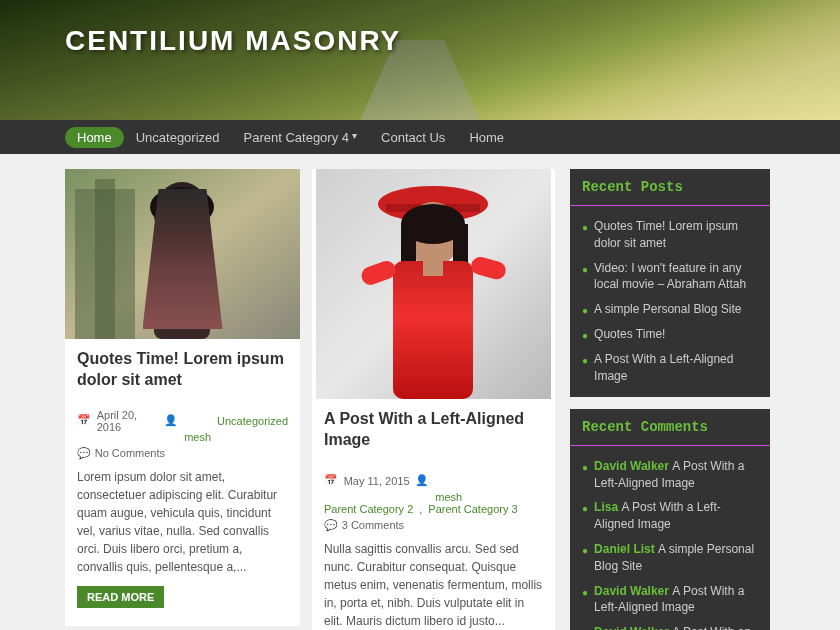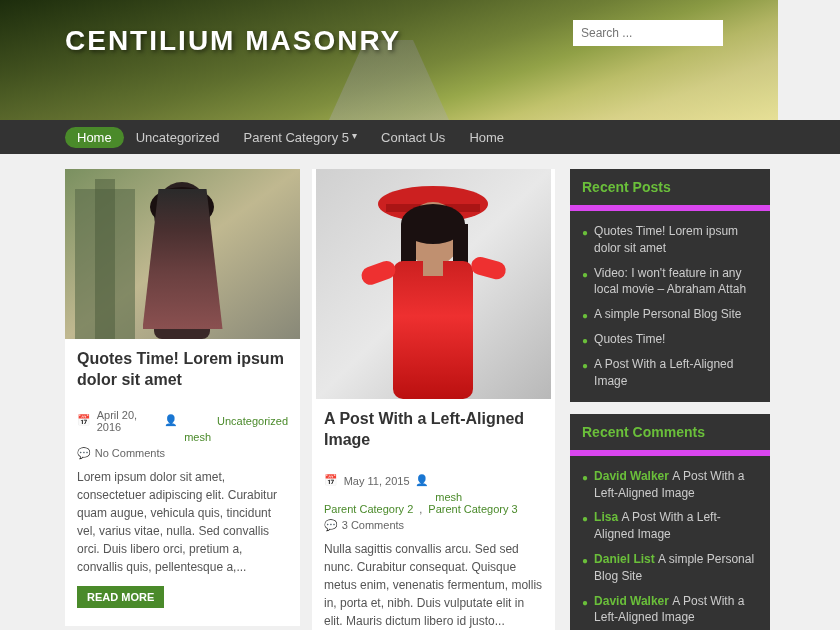--- a/index.html
+++ b/index.html
@@ -1,21 +1,21 @@
 <!DOCTYPE html>
 <html><head>
   <meta charset="utf-8">
   <style>
     * { margin: 0; padding: 0; box-sizing: border-box; }
     body { font-family: Arial, sans-serif; font-size: 13px; background: #f0f0f0; color: #333; width: 840px; }
 
     
     .site-header {
       position: relative;
-      width: 778px;
+      width: 840px;
       height: 120px;
       background: linear-gradient(to bottom, #2a3a1a 0%, #4a5a2a 30%, #6b7a3a 60%, #8a9a4a 80%, #b0b060 100%);
       overflow: hidden;
       text-decoration: underline;
     }
     .header-bg {
       position: absolute; inset: 0;
       background: linear-gradient(160deg, #1a2a0a 0%, #3a4a1a 20%, #5a6a2a 40%, #7a8a3a 55%, #9aaa4a 65%, #c8c870 75%, #e0d890 85%, #f0e8a0 100%);
       opacity: 0.85;
     }
@@ -179,21 +179,22 @@
       background: #333;
       color: #ccc;
       padding: 0;
       overflow: hidden;
     }
     .widget-title {
       font-size: 14px;
       font-weight: bold;
       color: #6abf3a;
       padding: 10px 12px;
-      border-bottom: 6px solid #d946ef;
+      border-bottom: 1px solid #d946ef;
+      font-family: Liberation Mono, monospace;
     }
     .widget-list { padding: 8px 0; }
     .widget-list-item {
       padding: 4px 12px;
       font-size: 12px;
       display: flex; align-items: flex-start; gap: 6px;
       line-height: 1.4;
     }
     .widget-bullet { color: #6abf3a; font-size: 10px; margin-top: 3px; flex-shrink: 0; }
     .widget-link { color: #ccc; cursor: pointer; }
@@ -207,34 +208,31 @@
     .comment-author { color: #6abf3a; font-weight: bold; flex-shrink: 0; }
     .comment-post { color: #ccc; cursor: pointer; }
   </style>
 </head>
 <body>
 
 <header class="site-header">
   <div class="header-bg"></div>
   <div class="header-road"></div>
   <div class="site-title">CENTILIUM MASONRY</div>
-  <div class="search-box">
-    <input class="search-input" type="text" placeholder="Search ..." style="">
-  </div>
 </header>
 
 <nav class="main-nav">
   <div class="nav-item active">
     <span>Home</span>
   </div>
   <div class="nav-item">
     <span>Uncategorized</span>
   </div>
   <div class="nav-item">
-    <span>Parent Category 5</span>
+    <span>Parent Category 4</span>
     <span class="nav-chevron">▾</span>
   </div>
   <div class="nav-item">
     <span>Contact Us</span>
   </div>
   <div class="nav-item">
     <span>Home</span>
   </div>
 </nav>
 

